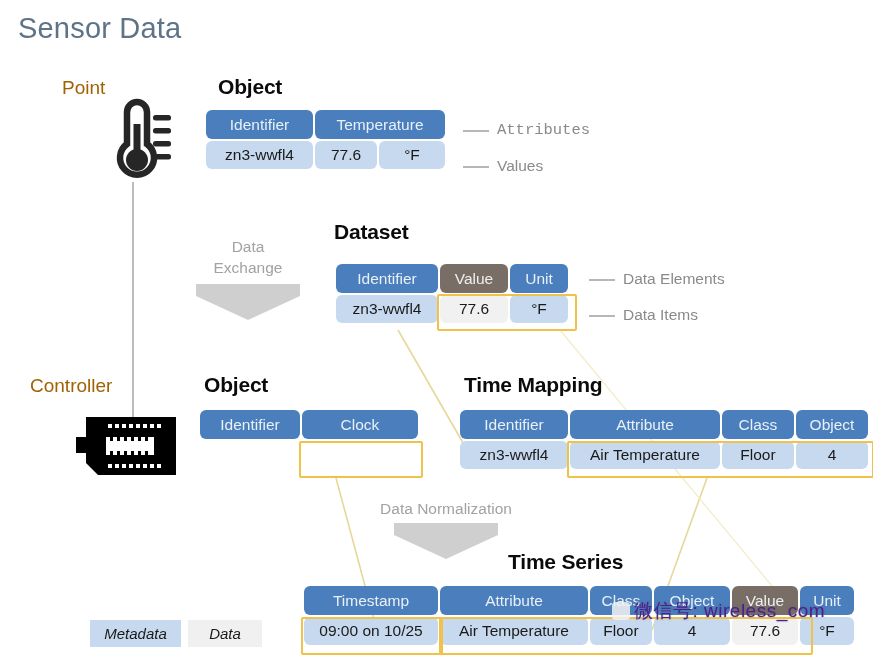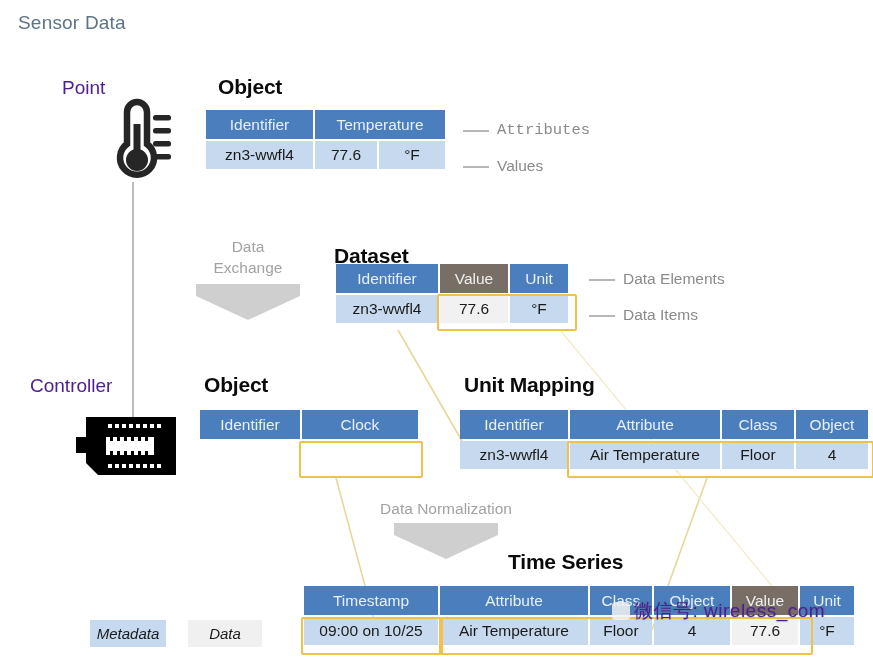--- a/index.html
+++ b/index.html
@@ -10,47 +10,48 @@
     position:relative;
     overflow:hidden;
     -webkit-font-smoothing:antialiased;
   }
   #stage{position:absolute;left:0;top:0;width:873px;height:659px;}
   .abs{position:absolute;}
 
   
   #page-title{
     left:18px;top:12px;
-    font-size:19px;
+    font-size:29px;
     color:#5d7387;
     letter-spacing:.2px;
     font-weight:400;
   }
 
   
   .side-label{
-    font-size:19px;color:#4c1d95;font-weight:400;
+    font-size:19px;color:#a16207;font-weight:400;
   }
   .tbl-title{
     font-size:21px;font-weight:bold;color:#0b0b0b;letter-spacing:-.2px;
   }
   .leg-text{
     font-size:15.5px;color:#8a8a8a;font-weight:400;white-space:nowrap;
   }
   .flow-text{
     font-size:15.5px;color:#a2a2a2;font-weight:400;text-align:center;line-height:21px;
   }
 
   
   table.t{border-collapse:separate;border-spacing:2px 2px;}
   table.t td{
     padding:0;
     text-align:center;
     vertical-align:middle;
     white-space:nowrap;
+    border-radius:6px;
   }
   td.h{
     background:#4a7ebc;
     color:#e8f0f8;
     font-size:15.5px;
     height:29px;
     font-weight:400;
   }
   td.hgray{
     background:#786e66;
@@ -80,21 +81,21 @@
     border:2.5px solid #f0c24a;
     border-radius:2px;
     pointer-events:none;
   }
 
   
   .tag{
     font-size:15px;font-style:italic;color:#1a1a1a;
     height:27px;line-height:27px;text-align:center;
   }
-  .tag.meta{background:#c6d9ee;width:76px;}
+  .tag.meta{background:#c6d9ee;width:91px;}
   .tag.data{background:#f0f0f0;width:74px;}
 
   
   .dash{
     position:absolute;height:1.5px;background:#b7b7b7;width:26px;
   }
 
   
   svg.ov{position:absolute;left:0;top:0;width:873px;height:659px;overflow:visible;}
 
@@ -179,21 +180,21 @@
   <div class="dash" style="left:463px;top:130px;"></div>
   <div class="abs leg-text" style="left:497px;top:121px;font-family:Liberation Mono, monospace;">Attributes</div>
   <div class="dash" style="left:463px;top:166px;"></div>
   <div class="abs leg-text" style="left:497px;top:157px;">Values</div>
 
   <div class="abs flow-text" style="left:198px;top:236px;width:100px;">
     <div>Data</div>
     <div>Exchange</div>
   </div>
 
-  <div class="abs tbl-title" style="left:334px;top:244px;">Dataset</div>
+  <div class="abs tbl-title" style="left:334px;top:220px;">Dataset</div>
   <div class="abs" style="left:334px;top:262px;">
     <table class="t">
       <tbody>
           <tr>
         <td class="h" style="width:102px">Identifier</td>
         <td class="hgray" style="width:68px">Value</td>
         <td class="h" style="width:58px">Unit</td>
       </tr>
       <tr>
         <td class="v" style="width:102px">zn3-wwfl4</td>
@@ -264,21 +265,21 @@
       <tbody>
           <tr>
         <td class="h" style="width:100px">Identifier</td>
         <td class="h" style="width:116px">Clock</td>
       </tr>
     </tbody>
       </table>
   </div>
   <div class="hl" style="left:299px;top:441px;width:120px;height:33px;"></div>
 
-  <div class="abs tbl-title" style="left:464px;top:373px;">Unit Mapping</div>
+  <div class="abs tbl-title" style="left:464px;top:373px;">Time Mapping</div>
   <div class="abs" style="left:458px;top:408px;">
     <table class="t">
       <tbody>
           <tr>
         <td class="h" style="width:108px">Identifier</td>
         <td class="h" style="width:150px">Attribute</td>
         <td class="h" style="width:72px">Class</td>
         <td class="h" style="width:72px">Object</td>
       </tr>
       <tr>

